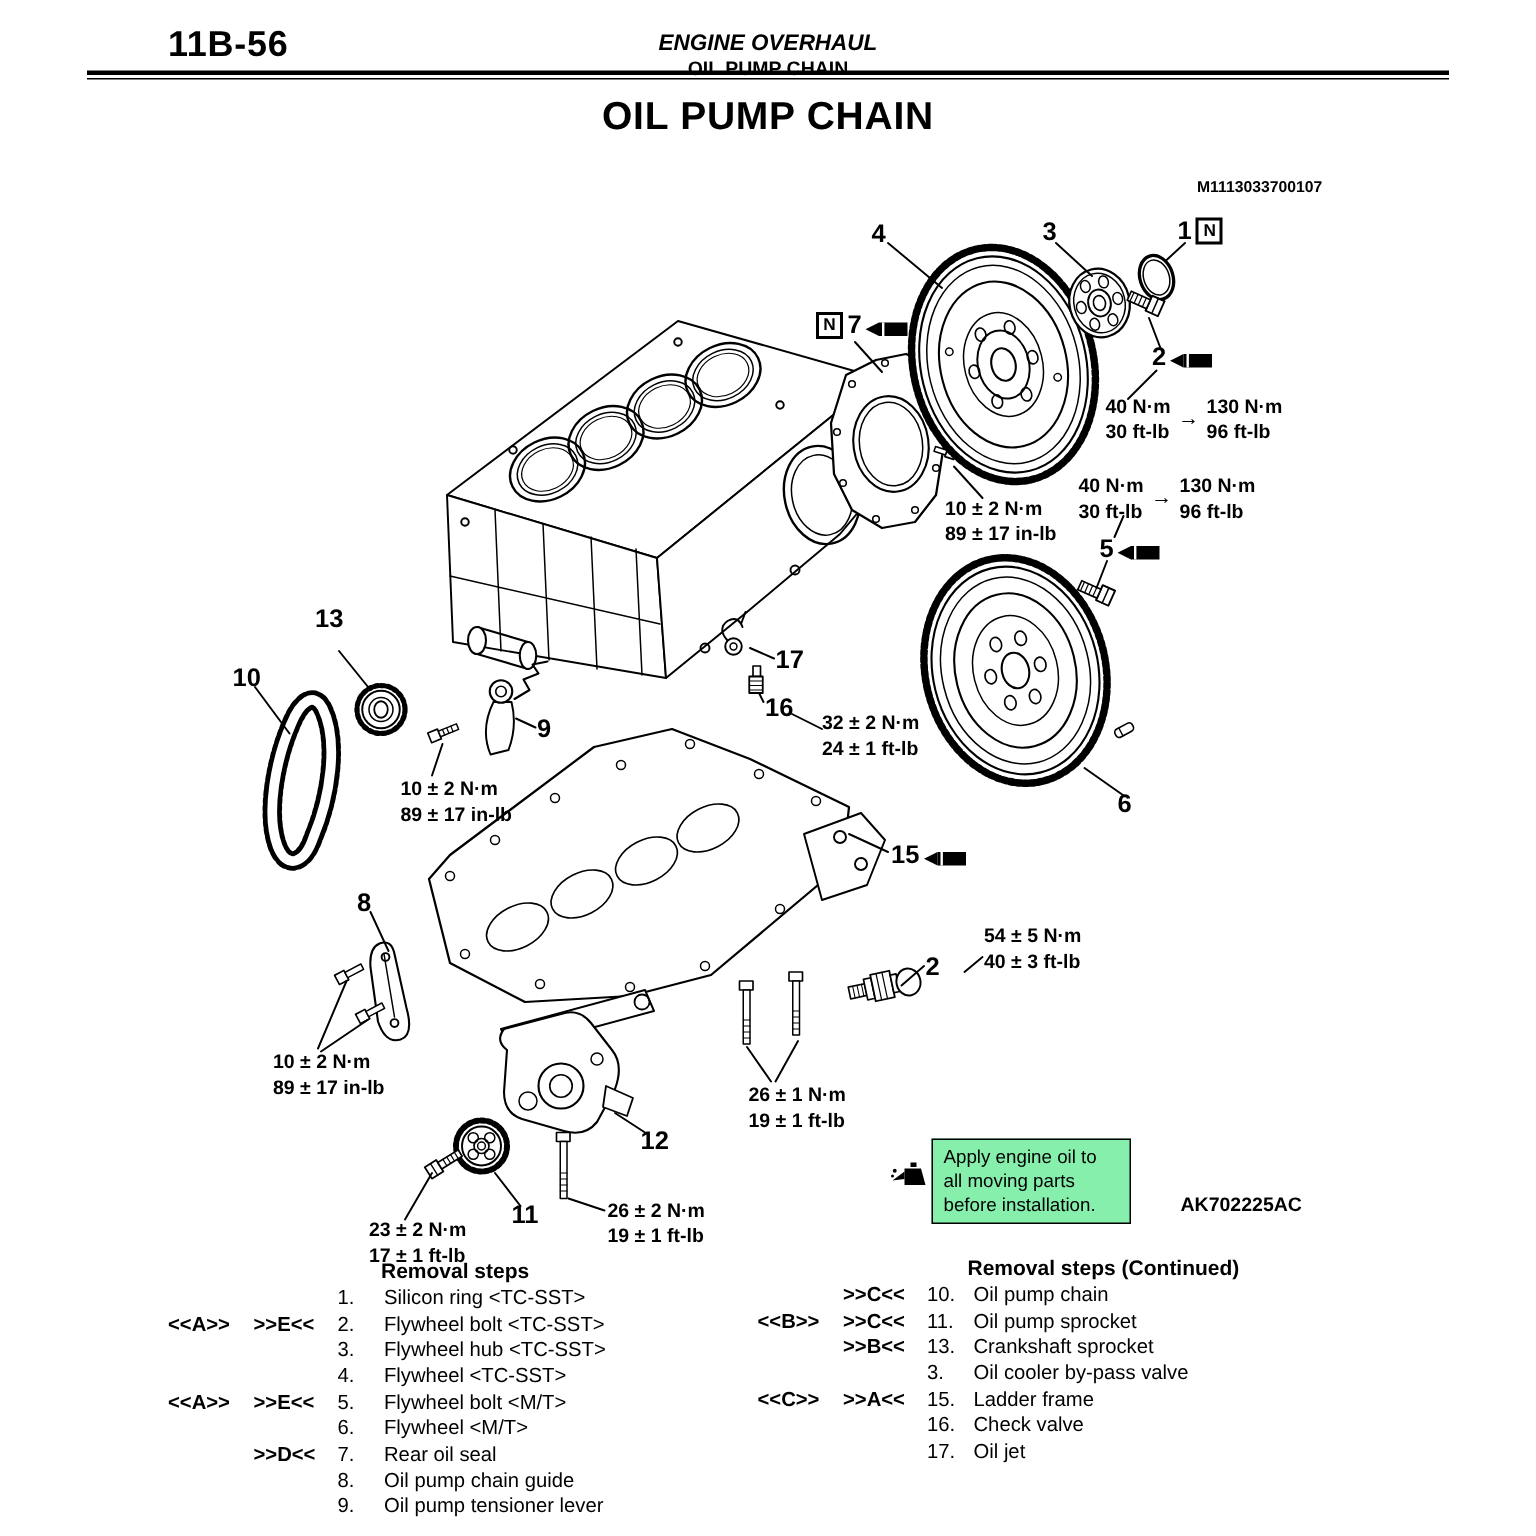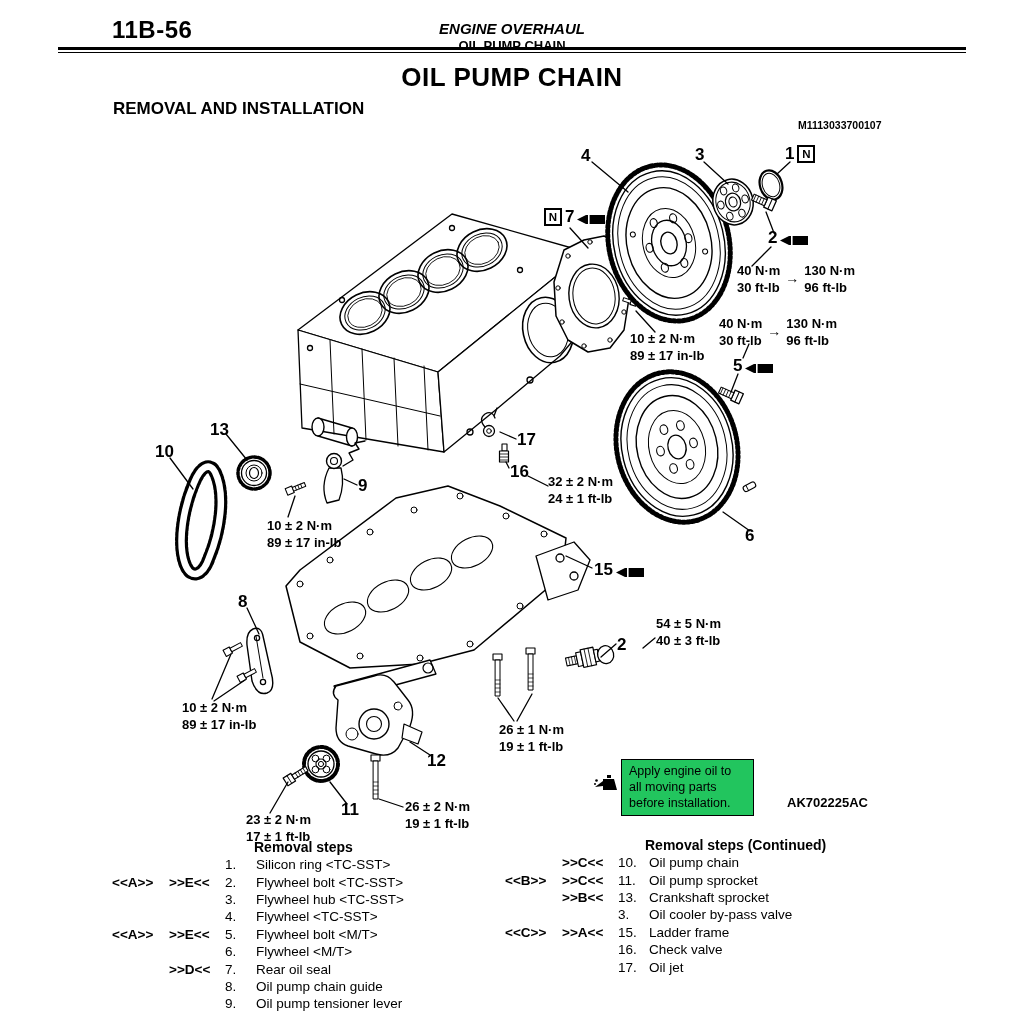--- a/index.html
+++ b/index.html
@@ -22,42 +22,41 @@
   .callout{font-size:17px;}
   .row{display:flex;align-items:center;gap:3px;}
   .torque{font-size:13px;line-height:1.3;}
   .tpair{display:flex;align-items:center;gap:5px;}
   .tarrow{font-size:14px;margin-top:-4px;}
   .nbox{display:inline-block;width:14px;height:14px;border:2.5px solid #000;font-size:11.5px;
         line-height:14px;text-align:center;font-weight:bold;}
   .tube{display:inline-block;width:30px;height:13px;}
   
   .note-box{left:621px;top:759px;width:122px;border:1.5px solid #000;padding:4px 2px 4px 7px;
-            font-size:12.5px;line-height:1.26;z-index:3;background:#22c55e;}
+            font-size:12.5px;line-height:1.26;z-index:3;background:#86efac;}
   .oilcan{left:593px;top:772px;width:27px;height:22px;z-index:3;}
   
   .steps{z-index:3;font-size:13.5px;}
   .steps-title{font-weight:bold;font-size:14px;margin-bottom:1px;}
   .steps-grid .srow{display:grid;grid-template-columns:57px 56px 31px auto;height:17.4px;align-items:center;}
   .cA,.cB{font-weight:bold;}
 </style>
 </head>
 <body>
 
 <div id="page">
 
   <div class="abs page-code">11B-56</div>
   <div class="abs hdr-center">
     <div class="hdr-l1">ENGINE OVERHAUL</div>
     <div class="hdr-l2">OIL PUMP CHAIN</div>
   </div>
   <div class="abs rule1"></div>
   <div class="abs rule2"></div>
   <div class="abs doc-title">OIL PUMP CHAIN</div>
-  <div class="abs section-title">REMOVAL AND INSTALLATION</div>
   <div class="abs doc-number">M1113033700107</div>
 
   <svg class="abs" style="left:0;top:130px;z-index:1" width="1024" height="700" viewBox="0 130 1024 700" fill="none" stroke="#000" stroke-width="1.3" stroke-linejoin="round" stroke-linecap="round">
 
     <g>
       <path d="M298 330 L452 214 L586 252 L438 372 Z" fill="#fff"></path>
       <g>
         <g transform="rotate(-26 365 313)">
             <ellipse cx="365" cy="313" rx="26" ry="20" stroke-width="1.6"></ellipse>
             <ellipse cx="365" cy="313" rx="21" ry="16" stroke-width="1"></ellipse>
@@ -406,21 +405,21 @@
     <span>5</span>
     <span class="tube">
       <svg viewBox="0 0 30 13" width="30" height="13">
           <polygon points="0,6.5 9,2 9,11" fill="#000"></polygon>
           <rect x="9" y="2" width="19" height="9" fill="#000"></rect>
           <rect x="11" y="2" width="1.6" height="9" fill="#fff"></rect>
         </svg>
     </span>
   </div>
   <div class="lbl callout" style="left:745px;top:526px">6</div>
-  <div class="lbl callout" style="left:210px;top:420px">13</div>
+  <div class="lbl callout" style="left:210px;top:403px">13</div>
   <div class="lbl callout" style="left:155px;top:442px">10</div>
   <div class="lbl callout" style="left:358px;top:476px">9</div>
   <div class="lbl callout" style="left:517px;top:430px">17</div>
   <div class="lbl callout" style="left:510px;top:462px">16</div>
   <div class="lbl callout row" style="left:594px;top:560px">
     <span>15</span>
     <span class="tube">
       <svg viewBox="0 0 30 13" width="30" height="13">
           <polygon points="0,6.5 9,2 9,11" fill="#000"></polygon>
           <rect x="9" y="2" width="19" height="9" fill="#000"></rect>

